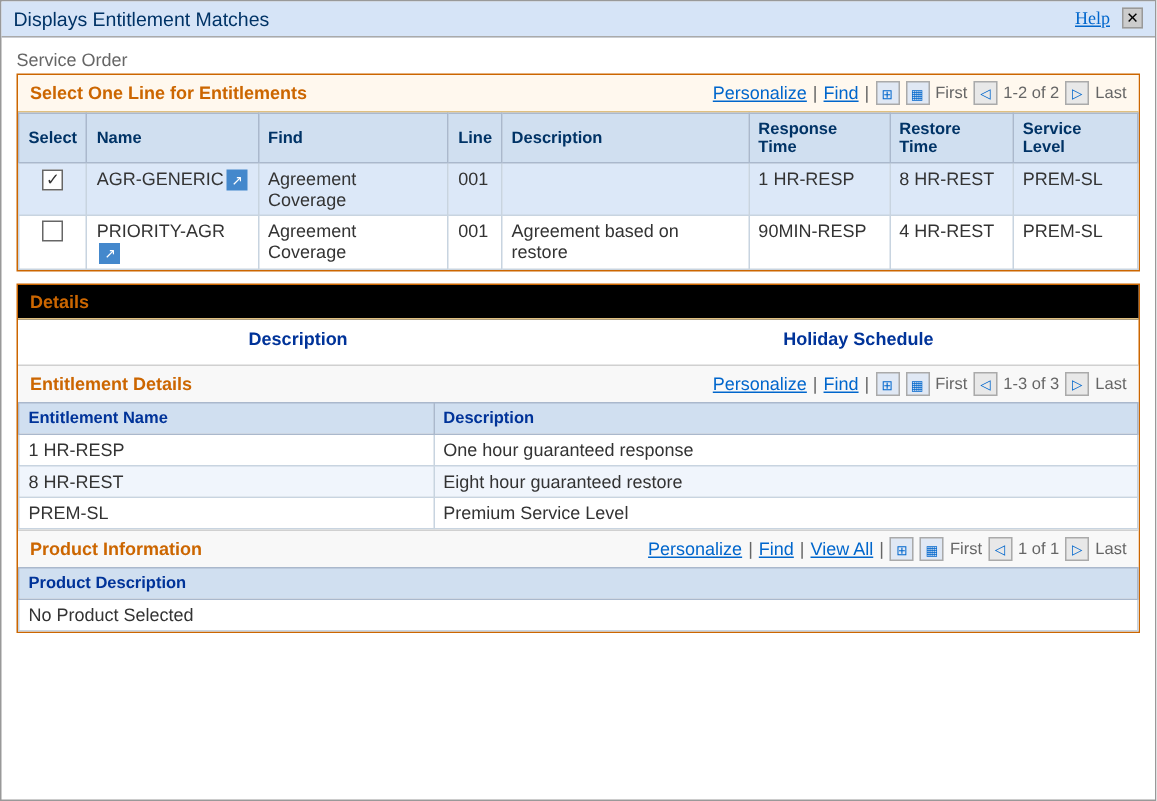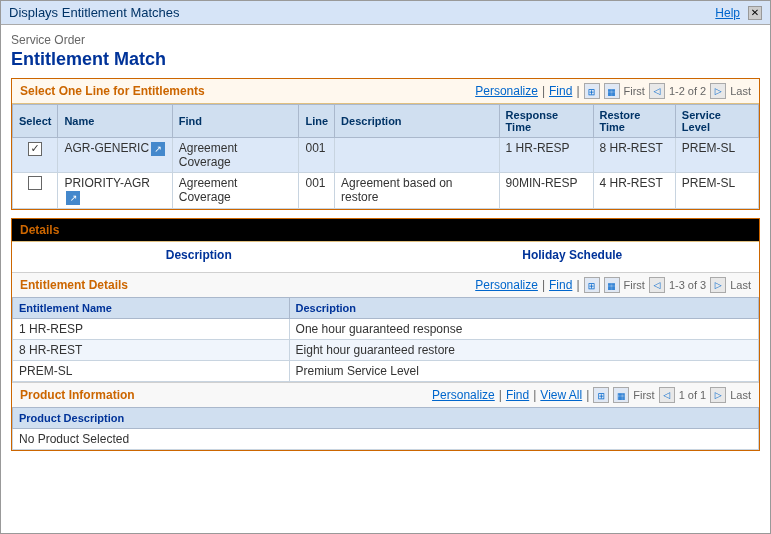--- a/index.html
+++ b/index.html
@@ -15,21 +15,21 @@
     .title-bar {
       background: #d6e4f7;
       padding: 4px 8px;
       display: flex;
       justify-content: space-between;
       align-items: center;
       border-bottom: 1px solid #aaa;
       gap: 29px;
     }
     .title-bar-title { font-size: 13px; color: #003366; font-weight: normal; }
-    .title-bar-right { display: flex; align-items: flex-end; gap: 8px; }
+    .title-bar-right { display: flex; align-items: flex-start; gap: 8px; font-family: Liberation Serif, serif; }
     .close-btn {
       width: 14px; height: 14px;
       background: #ccc;
       border: 1px solid #999;
       cursor: pointer;
       display: flex; align-items: center; justify-content: center;
       font-size: 10px;
     }
     .help-link { color: #0066cc; text-decoration: underline; cursor: pointer; font-size: 12px; }
 
@@ -201,21 +201,20 @@
     <span class="title-bar-title">Displays Entitlement Matches</span>
     <div class="title-bar-right">
       <span class="help-link">Help</span>
       <div class="close-btn">✕</div>
     </div>
   </div>
 
   <div class="content">
 
     <div class="section-label">Service Order</div>
-    <div class="section-title">Entitlement Match</div>
 
     <div class="panel">
       <div class="panel-header">
         <span class="panel-header-title">Select One Line for Entitlements</span>
         <div class="panel-controls">
           <a>Personalize</a>
           <span>|</span>
           <a>Find</a>
           <span>|</span>
           <div class="icon-box">⊞</div>

